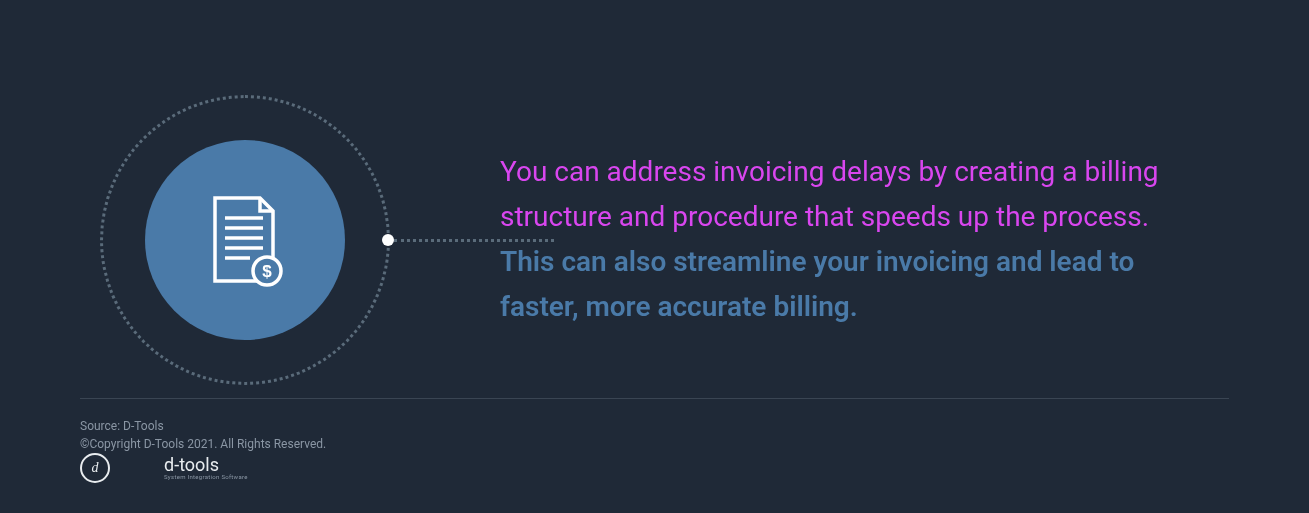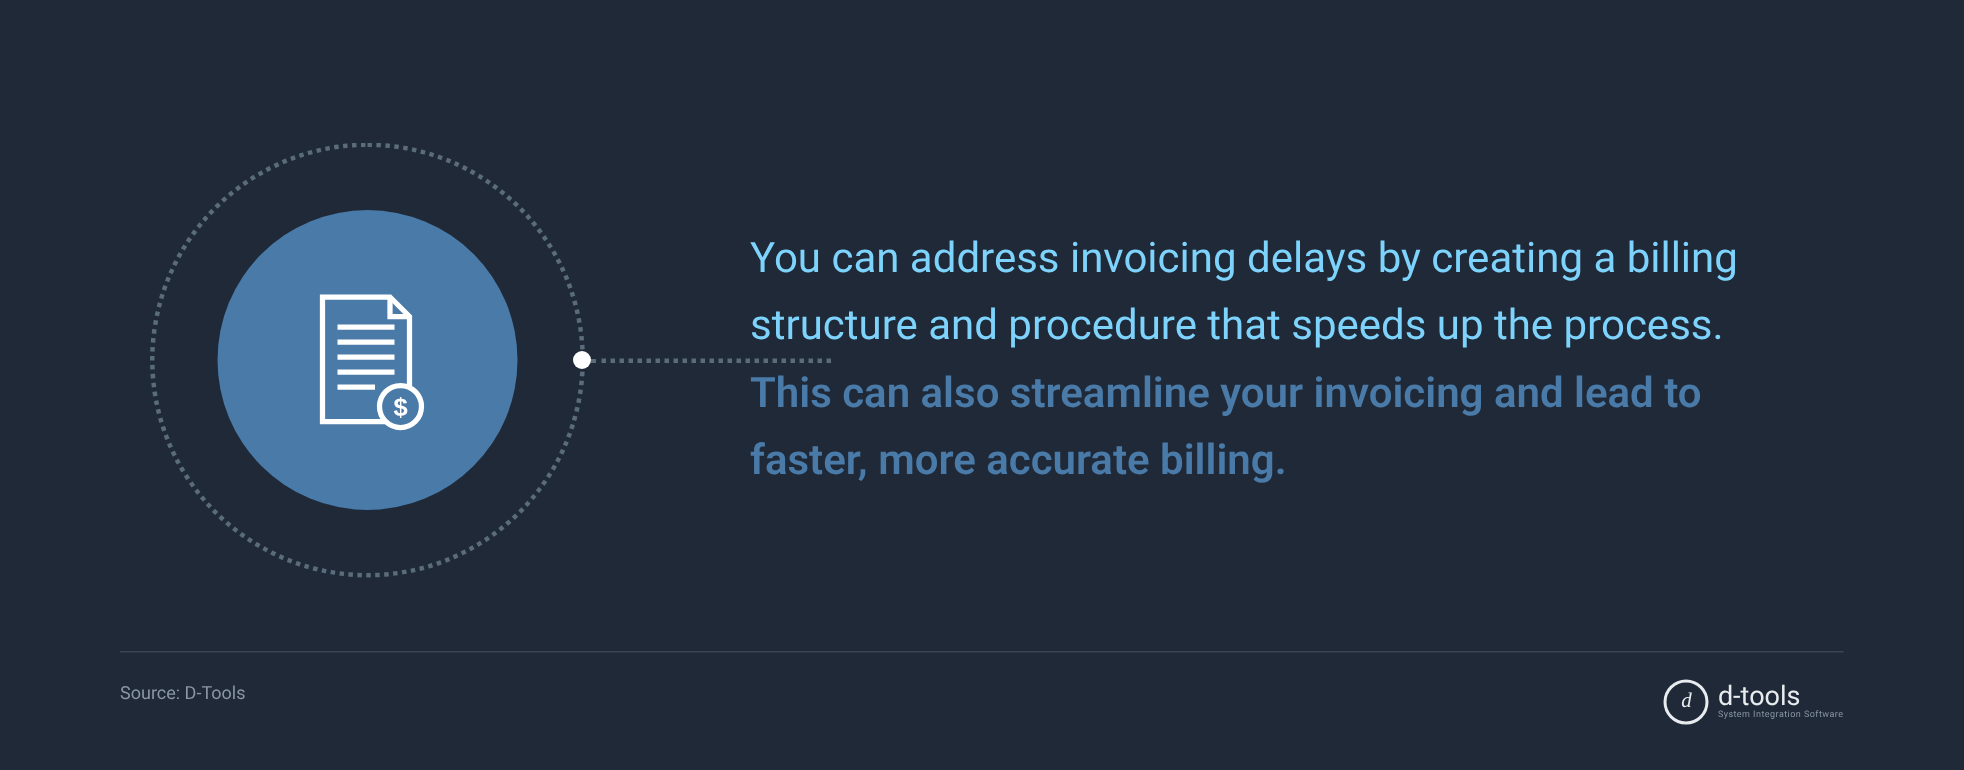--- a/index.html
+++ b/index.html
@@ -73,37 +73,38 @@
       flex: 1;
       padding-left: 50px;
       padding-right: 40px;
     }
     .main-text {
       font-size: 28px;
       line-height: 1.6;
       font-weight: 400;
     }
     .text-white {
-      color: #7dd3fc;
+      color: #d946ef;
     }
     .text-blue {
       color: #4a7aa8;
       font-weight: 600;
       margin-top: 36px;
     }
     .footer {
       position: absolute;
       bottom: 30px;
       left: 80px;
       right: 80px;
       border-top: 1px solid #3a4553;
       padding-top: 18px;
       display: flex;
       justify-content: space-between;
       align-items: flex-start;
+      flex-direction: column;
     }
     .footer-left {
       color: #8a96a4;
       font-size: 12px;
       line-height: 1.5;
     }
     .footer-right {
       display: flex;
       align-items: center;
       color: #e8ecef;
@@ -122,20 +123,21 @@
       align-items: center;
       justify-content: center;
       font-size: 14px;
       font-style: italic;
       font-family: Georgia, serif;
     }
     .logo-text {
       display: flex;
       flex-direction: column;
       line-height: 1;
+      margin-left: 48px;
     }
     .logo-main {
       font-size: 18px;
       font-weight: 400;
     }
     .logo-sub {
       font-size: 6px;
       color: #8a96a4;
       letter-spacing: 0.3px;
     }
@@ -166,20 +168,21 @@
   <div class="text-section">
     <p class="main-text">
       <span class="text-white">You can address invoicing delays by creating a billing structure and procedure that speeds up the process. </span><span class="text-blue">This can also streamline your invoicing and lead to faster, more accurate billing.</span>
     </p>
   </div>
 </div>
 
 <div class="footer">
   <div class="footer-left">
     <div>Source: D-Tools</div>
+    <div>©Copyright D-Tools 2021. All Rights Reserved.</div>
   </div>
   <div class="footer-right">
     <div class="logo">
       <div class="logo-circle">
         <span>d</span>
       </div>
       <div class="logo-text">
         <span class="logo-main">d-tools</span>
         <span class="logo-sub">System Integration Software</span>
       </div>

